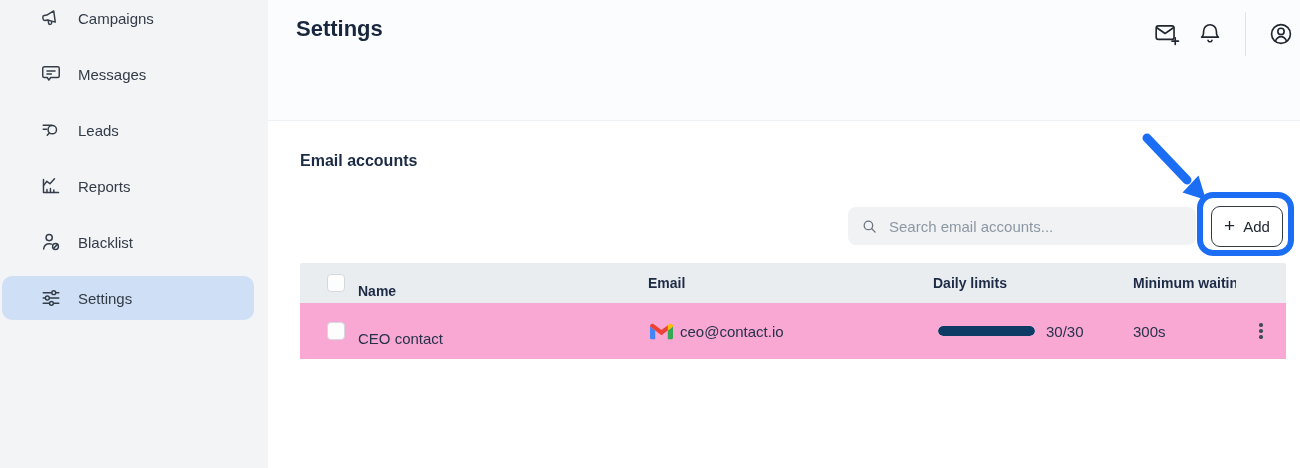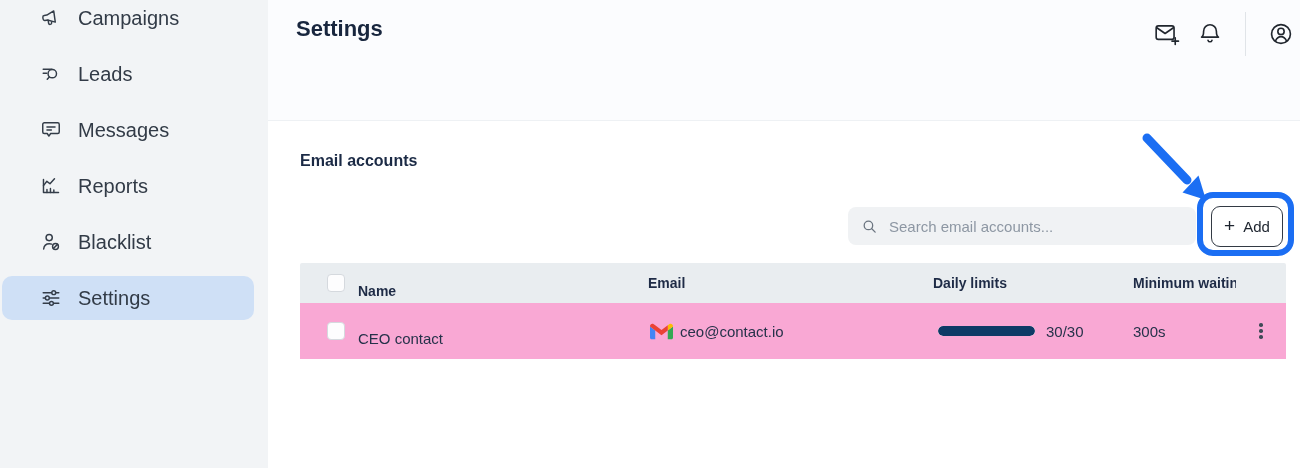--- a/index.html
+++ b/index.html
@@ -8,21 +8,21 @@
 
   
   .sidebar{width:268px;height:100%;background:#f2f4f6;flex:0 0 268px;}
   .side-items{display:flex;flex-direction:column;gap:12px;margin-top:-4px;}
   .side-item{height:44px;margin:0 14px 0 2px;border-radius:10px;display:flex;align-items:center;
              padding-left:38px;gap:16px;cursor:pointer;}
   .side-item.active{background:var(--active-item-bg,#cfe0f6);}
   .side-item .sicon{width:22px;height:22px;display:flex;flex:0 0 22px;}
   .side-item .sicon svg{width:22px;height:22px;stroke:#343d49;fill:none;stroke-width:1.6;
                         stroke-linecap:round;stroke-linejoin:round;}
-  .slabel{font-size:20px;color:#323b47;}
+  .slabel{font-size:15px;color:#323b47;}
 
   
   .main{flex:1;position:relative;background:#fff;}
   .main-header{position:absolute;top:0;left:0;right:0;height:120px;background:#fbfcfe;
                border-bottom:1px solid #eef1f4;}
   .page-title{position:absolute;left:28px;top:16px;margin:0;font-size:22px;font-weight:700;color:#18263e;}
   .top-icons{position:absolute;top:12px;right:6px;height:44px;display:flex;align-items:center;gap:17px;}
   .ticon{width:26px;height:26px;display:flex;cursor:pointer;}
   .ticon svg{width:26px;height:26px;stroke:#20262e;fill:none;stroke-width:1.5;
              stroke-linecap:round;stroke-linejoin:round;}
@@ -92,36 +92,36 @@
             <path d="M8.6 13.9v3.2a1.7 1.7 0 0 0 3.4 0v-.6"></path>
           </g>
             </svg>
         </span>
         <span class="slabel">Campaigns</span>
       </div>
 
       <div class="side-item">
         <span class="sicon">
           <svg viewBox="0 0 24 24">
+            <path d="M19.3 4.2H4.7A1.7 1.7 0 0 0 3 5.9v8.2a1.7 1.7 0 0 0 1.7 1.7h3.2l1.8 2.8 1.9-2.8h7.7a1.7 1.7 0 0 0 1.7-1.7V5.9a1.7 1.7 0 0 0-1.7-1.7z"></path>
+            <path d="M7.6 8.8h8.8M7.6 12h4.8"></path>
+          </svg>
+        </span>
+        <span class="slabel">Messages</span>
+      </div>
+
+      <div class="side-item">
+        <span class="sicon">
+          <svg viewBox="0 0 24 24">
             <path d="M3.5 6.8h9.5M3.5 11.2h3.8"></path>
             <circle cx="13.4" cy="11.6" r="4.6"></circle>
             <path d="M10.2 15.2 7.9 17.8"></path>
           </svg>
         </span>
         <span class="slabel">Leads</span>
-      </div>
-
-      <div class="side-item">
-        <span class="sicon">
-          <svg viewBox="0 0 24 24">
-            <path d="M19.3 4.2H4.7A1.7 1.7 0 0 0 3 5.9v8.2a1.7 1.7 0 0 0 1.7 1.7h3.2l1.8 2.8 1.9-2.8h7.7a1.7 1.7 0 0 0 1.7-1.7V5.9a1.7 1.7 0 0 0-1.7-1.7z"></path>
-            <path d="M7.6 8.8h8.8M7.6 12h4.8"></path>
-          </svg>
-        </span>
-        <span class="slabel">Messages</span>
       </div>
 
       <div class="side-item">
         <span class="sicon">
           <svg viewBox="0 0 24 24">
             <path d="M3.8 5v14.2h16.4"></path>
             <path d="M3.8 11.6l3.7-4.7 3.4 2.7 4.9-5.4"></path>
             <path d="M7.6 19.2v-3.4M11.4 19.2v-4.4M15.1 19.2v-2.8"></path>
           </svg>
         </span>

